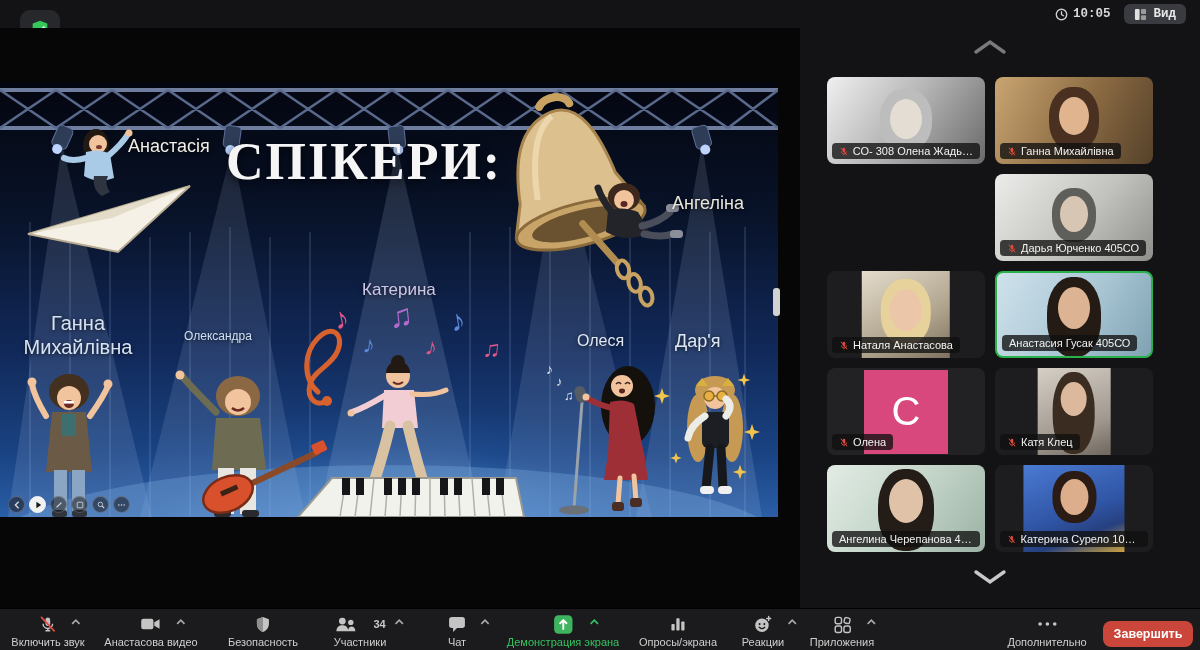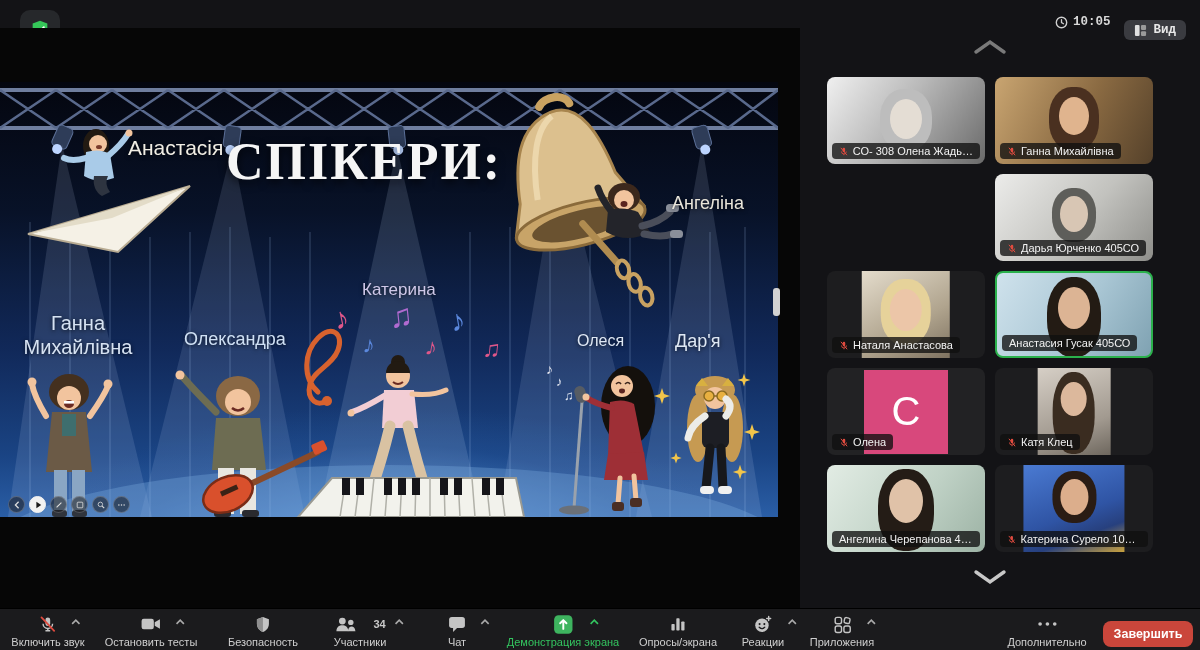--- a/index.html
+++ b/index.html
@@ -7,39 +7,39 @@
               font-family:"Liberation Sans", sans-serif; }
   .app { position:relative; width:1200px; height:650px; background:#131316; }
 
   
   .topbar { position:absolute; left:0; top:0; width:1200px; height:28px;font-family:Liberation Mono, monospace; }
   .shield-btn { position:absolute; left:20px; top:10px; width:40px; height:40px;
                 background:#26282b; border-radius:10px; display:flex; align-items:center; justify-content:center; }
   .top-right { position:absolute; right:14px; top:4px; display:flex; align-items:center; gap:14px; }
   .clock-wrap { display:flex; align-items:center; gap:5px; color:#d8d8d8; font-size:12.5px; font-weight:700; }
   .view-chip { display:flex; align-items:center; gap:6px; background:#3a3b40; border-radius:6px;
-               padding:3px 10px; color:#e8e8e8; font-size:12.5px; font-weight:700;margin-top:16px; }
+               padding:3px 10px; color:#e8e8e8; font-size:12.5px; font-weight:700; }
 
   
   .share-area { position:absolute; left:0; top:28px; width:800px; height:580px; background:#060606; }
   .slide { position:absolute; left:0; top:82px; width:778px; height:435px; overflow:hidden;
            background:
              radial-gradient(ellipse 60% 45% at 50% 108%, rgba(110,170,235,.65), rgba(40,90,160,.25) 55%, transparent 75%),
              linear-gradient(180deg, #04060f 0%, #081228 30%, #11295a 62%, #1a4484 86%, #2a5ea6 100%); }
   .slide-art { position:absolute; left:0; top:0; width:778px; height:435px; }
   .slide-title { position:absolute; left:226px; top:50px; font-family:"Liberation Serif", serif;
                  font-weight:700; font-size:52px; letter-spacing:2px; color:#f5f5f5;
                  text-shadow:0 3px 10px rgba(0,0,0,.75); }
   .sp-name { position:absolute; color:#e6ecf8; text-shadow:0 1px 4px rgba(0,0,0,.7); white-space:nowrap; }
-  .n-anastasiia { left:128px; top:54px;  font-size:21px; color:#f0ede4; }
+  .n-anastasiia { left:128px; top:54px;  font-size:18px; color:#f0ede4; }
   .n-anhelina  { left:672px; top:111px; font-size:18px; color:#e9e5da; }
   .n-katerina  { left:362px; top:198px; font-size:17px; color:#cfc8e8; }
   .n-hanna     { left:16px;  top:230px; font-size:20px; color:#d6e2f2; width:124px;
                  white-space:normal; text-align:center; line-height:1.18; }
-  .n-oleksandra{ left:184px; top:247px; font-size:18px; color:#cfe0f4; }
+  .n-oleksandra{ left:184px; top:247px; font-size:12px; color:#cfe0f4; }
   .n-olesia    { left:577px; top:250px; font-size:16px; color:#dfe8f4; }
   .n-daria     { left:675px; top:249px; font-size:18px; color:#dfe8f4; }
 
   
   .slide-controls { position:absolute; left:8px; top:414px; display:flex; gap:4px; }
   .sc-btn { width:17px; height:17px; border-radius:50%; background:rgba(25,25,30,.55);
             border:1px solid rgba(255,255,255,.22); display:flex; align-items:center; justify-content:center; }
   .sc-btn.play { background:#f2f2f2; border-color:#f2f2f2; }
 
   .divider-handle { position:absolute; left:773px; top:288px; width:7px; height:28px;
@@ -530,21 +530,21 @@
     <div class="tb-item" style="left:151px">
       <div class="tb-top">
         <svg width="21" height="16" viewBox="0 0 24 18">
           <rect x="1" y="3" width="14" height="12" rx="2.5" fill="#c4c4c4"></rect>
           <polygon points="16,7 22,3.5 22,14.5 16,11" fill="#c4c4c4"></polygon>
         </svg>
         <svg class="tb-chevron" style="left:calc(50% + 24px)" width="11" height="8" viewBox="0 0 12 8">
             <path d="M2 6 L6 2 L10 6" stroke="#a8a8a8" stroke-width="1.8" fill="none"></path>
           </svg>
       </div>
-      <div class="tb-label">Остановить тесты</div>
+      <div class="tb-label">Анастасова видео</div>
     </div>
 
     <div class="tb-item" style="left:263px">
       <div class="tb-top">
         <svg width="18" height="19" viewBox="0 0 24 24">
           <path d="M12 2 L20 5 V11 C20 16.4 16.6 20.2 12 22 C7.4 20.2 4 16.4 4 11 V5 Z" fill="#c4c4c4"></path>
           <path d="M12 2 L12 22 C7.4 20.2 4 16.4 4 11 V5 Z" fill="#8f8f8f"></path>
         </svg>
       </div>
       <div class="tb-label">Безопасность</div>

